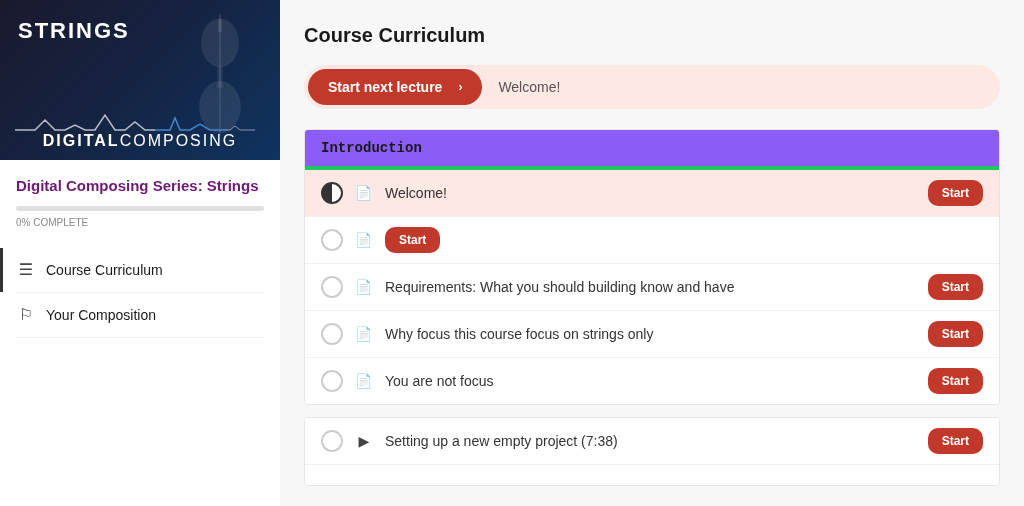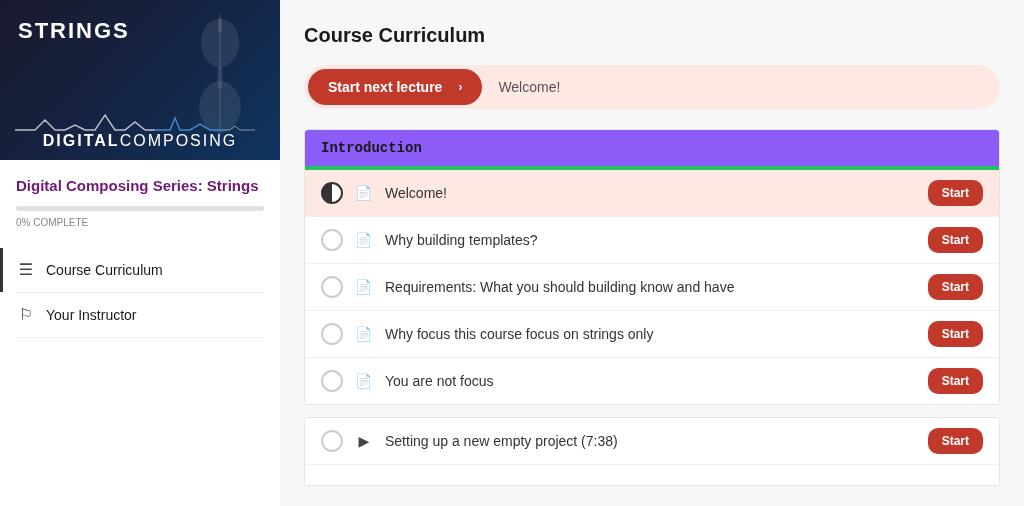--- a/index.html
+++ b/index.html
@@ -263,21 +263,21 @@
     </div>
     <div class="progress-label">
       <span>0%</span><span> COMPLETE</span>
     </div>
     <div class="nav-item active">
       <span class="nav-icon">☰</span>
       <span>Course Curriculum</span>
     </div>
     <div class="nav-item">
       <span class="nav-icon">⚐</span>
-      <span>Your Instructor</span>
+      <span>Your Composition</span>
     </div>
   </div>
 </div>
 
 <div class="main">
   <div class="main-title">Course Curriculum</div>
 
   <div class="start-next-btn-row">
     <button class="start-next-btn">
       <span>Start next lecture</span>
@@ -292,21 +292,20 @@
     <div class="lesson-row highlighted">
       <div class="lesson-check half"></div>
       <span class="lesson-type-icon">📄</span>
       <span class="lesson-title">Welcome!</span>
       <button class="start-btn">Start</button>
     </div>
 
     <div class="lesson-row">
       <div class="lesson-check"></div>
       <span class="lesson-type-icon">📄</span>
-      <span class="lesson-title">Why building templates?</span>
       <button class="start-btn">Start</button>
     </div>
 
     <div class="lesson-row">
       <div class="lesson-check"></div>
       <span class="lesson-type-icon">📄</span>
       <span class="lesson-title">Requirements: What you should building know and have</span>
       <button class="start-btn">Start</button>
     </div>
 

